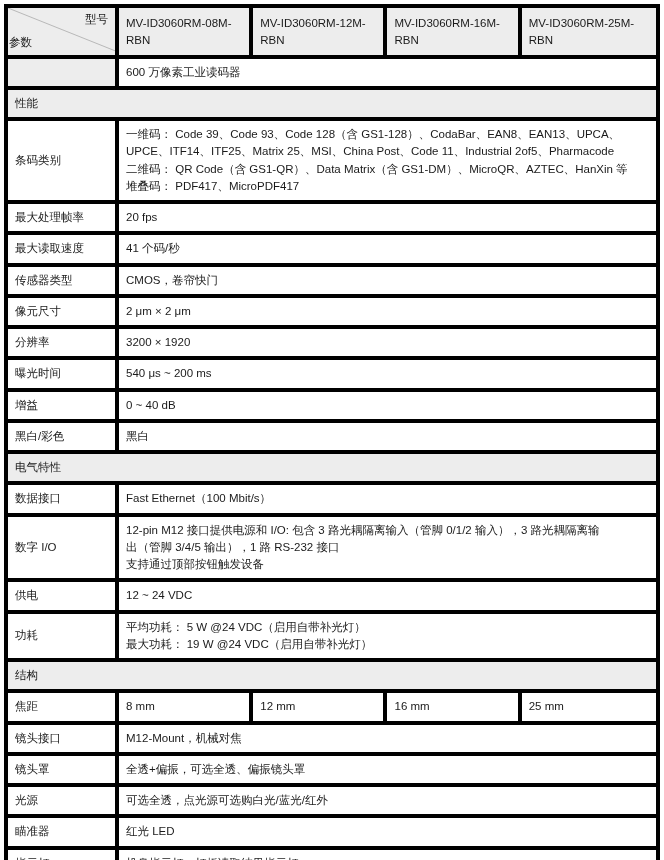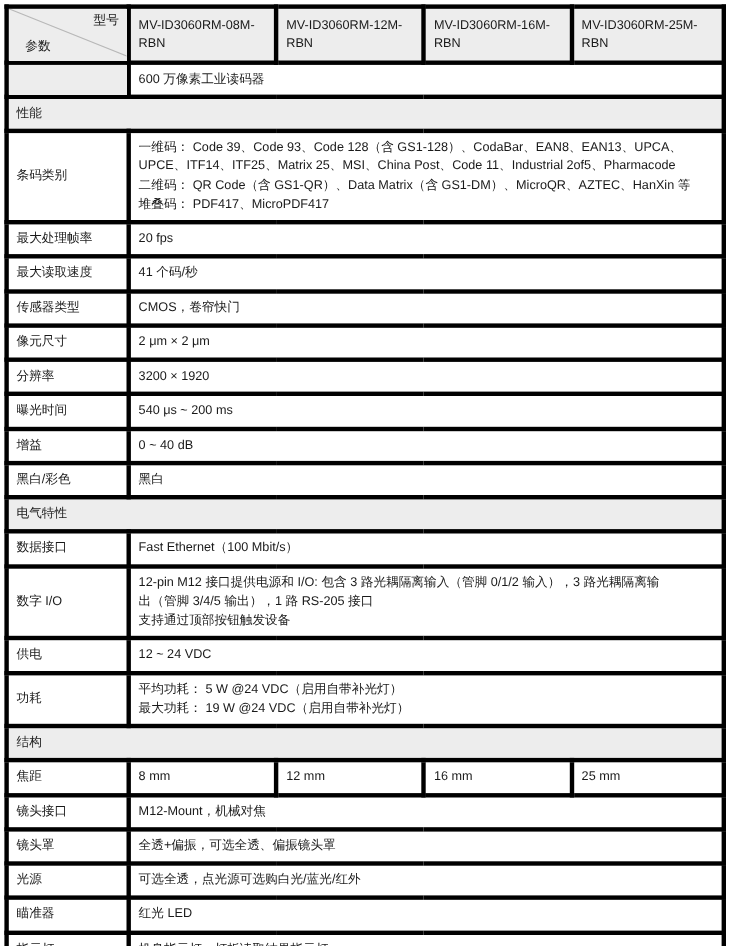--- a/index.html
+++ b/index.html
@@ -51,21 +51,21 @@
   .corner-line svg { display: block; }
   .corner-model {
     position: absolute;
     right: 7px;
     top: 3px;
     font-size: 11.5px;
     color: #1a1a1a;
   }
   .corner-param {
     position: absolute;
-    left: 15px;
+    left: 1px;
     bottom: 3px;
     font-size: 11.5px;
     color: #1a1a1a;
   }
   .hdr-model {
     background: #ededed;
     vertical-align: top !important;
     padding-top: 7px !important;
   }
   .subtitle-cell {
@@ -187,21 +187,21 @@
       <tr>
         <td class="label-cell">数据接口</td>
         <td colspan="4" class="multi">
           <div>Fast Ethernet（100 Mbit/s）</div>
         </td>
       </tr>
       <tr>
         <td class="label-cell">数字 I/O</td>
         <td colspan="4" class="multi">
           <div>12-pin M12 接口提供电源和 I/O: 包含 3 路光耦隔离输入（管脚 0/1/2 输入），3 路光耦隔离输</div>
-          <div>出（管脚 3/4/5 输出），1 路 RS-205 接口</div>
+          <div>出（管脚 3/4/5 输出），1 路 RS-232 接口</div>
           <div>支持通过顶部按钮触发设备</div>
         </td>
       </tr>
       <tr>
         <td class="label-cell">供电</td>
         <td colspan="4" class="multi">
           <div>12 ~ 24 VDC</div>
         </td>
       </tr>
       <tr>

